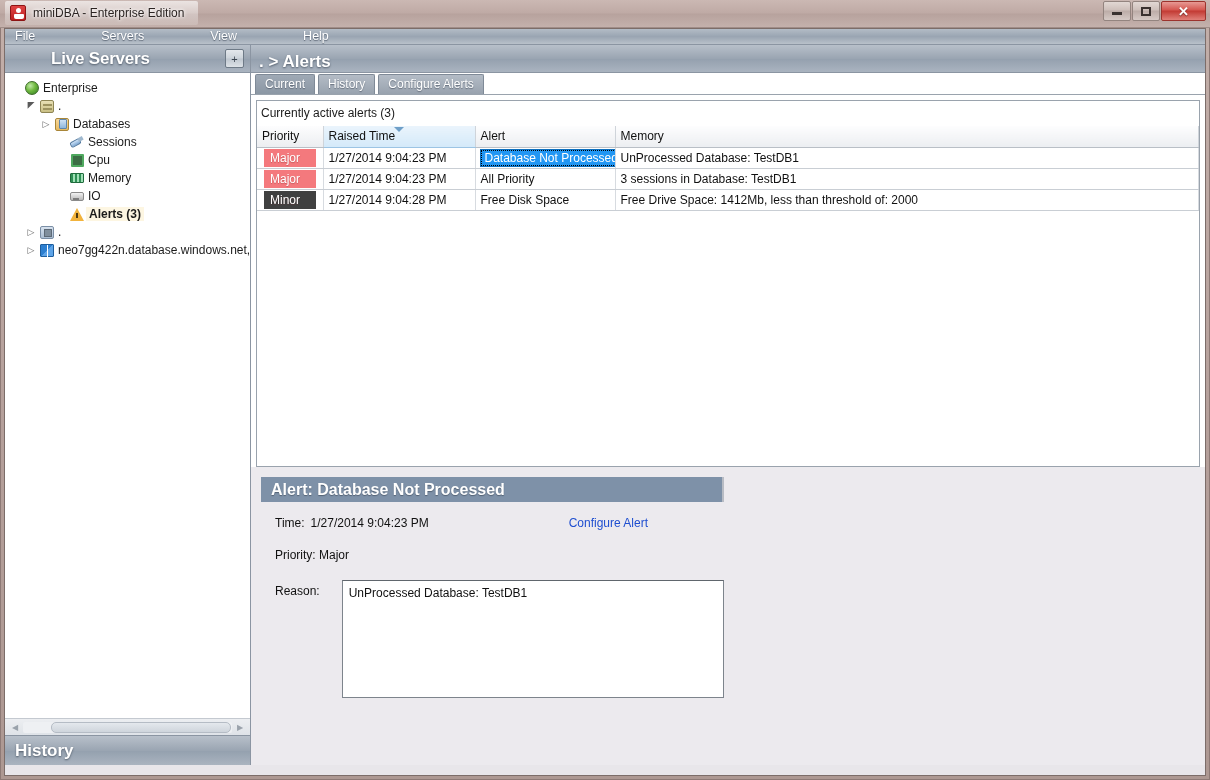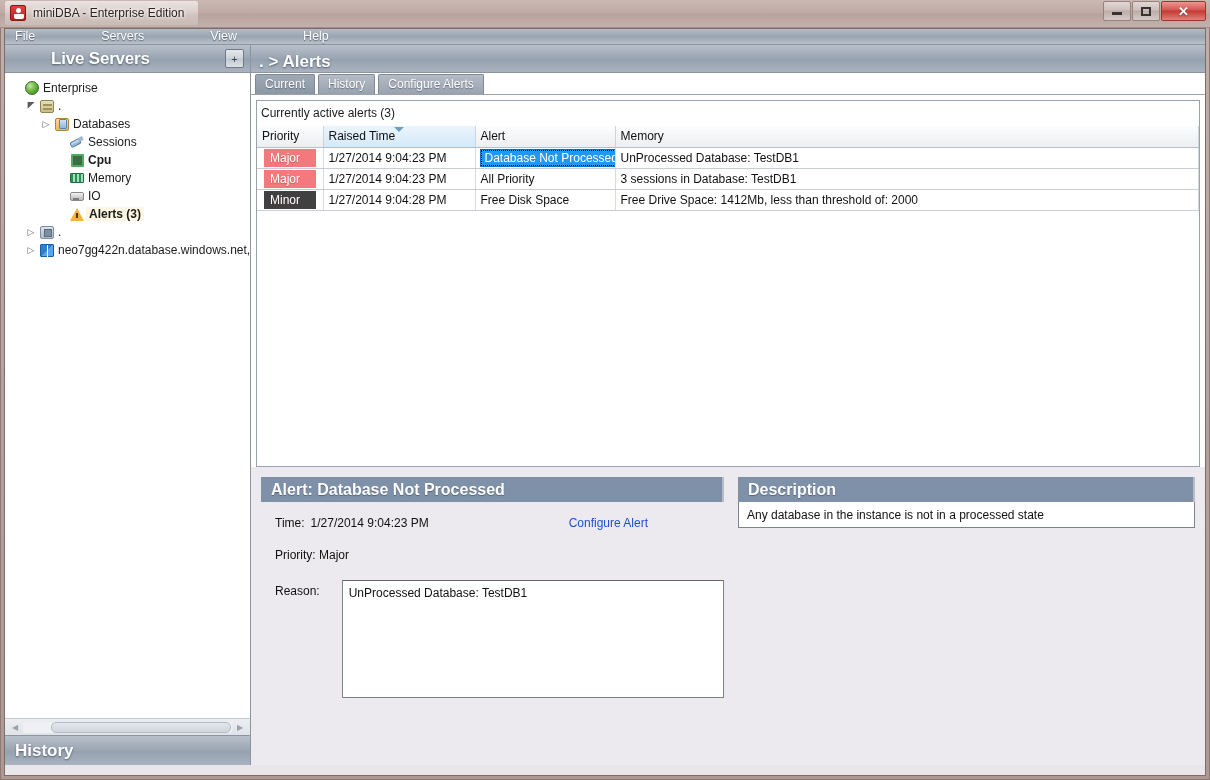--- a/index.html
+++ b/index.html
@@ -413,21 +413,21 @@
               </span>
               <span class="tlabel">Databases</span>
             </div>
             <div class="tnode" style="padding-left: 49px;">
               <span class="arrow"></span>
               <span class="ticon">
                 <span class="ico ico-sess"></span>
               </span>
               <span class="tlabel">Sessions</span>
             </div>
-            <div class="tnode" style="padding-left: 49px; font-weight: bold;">
+            <div class="tnode" style="padding-left: 49px;">
               <span class="arrow"></span>
               <span class="ticon">
                 <span class="ico ico-cpu"></span>
               </span>
               <span class="tlabel">Cpu</span>
             </div>
             <div class="tnode" style="padding-left: 49px;">
               <span class="arrow"></span>
               <span class="ticon">
                 <span class="ico ico-mem"></span>
@@ -550,26 +550,20 @@
                 <div class="row-line">
                   <span class="lbl">Priority: Major</span>
                 </div>
                 <div class="reason-row">
                   <span class="lbl">Reason:</span>
                   <div class="reason-box">UnProcessed Database: TestDB1</div>
                 </div>
               </div>
             </div>
 
-            <div class="detail-right">
-              <div class="sec-header">
-                <div class="sh-title">Description</div>
-              </div>
-              <div class="desc-box">Any database in the instance is not in a processed state</div>
-            </div>
 
           </div>
         </div>
       </div>
     </div>
 
   </div>
 </div>
 
 </body></html>

